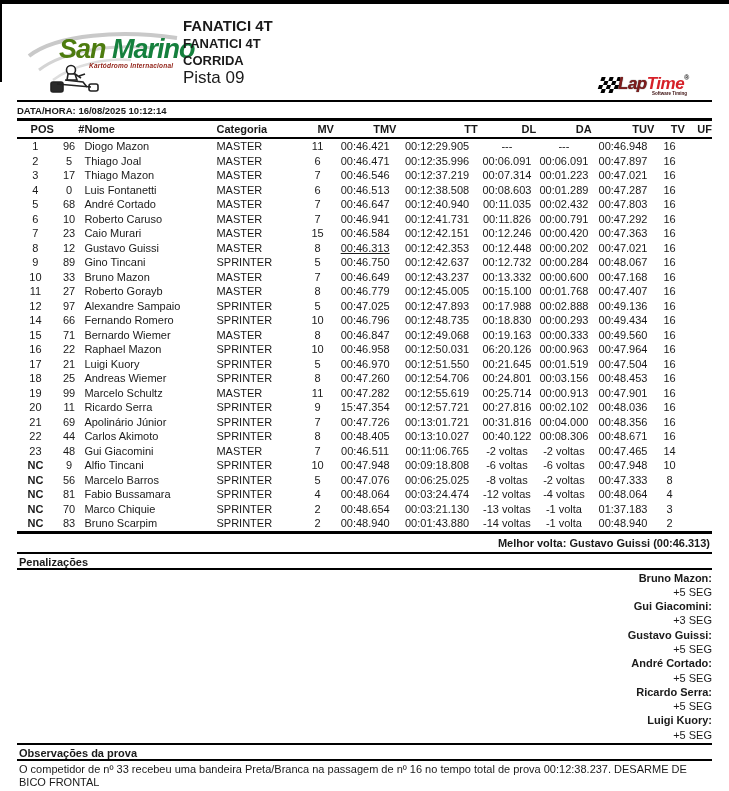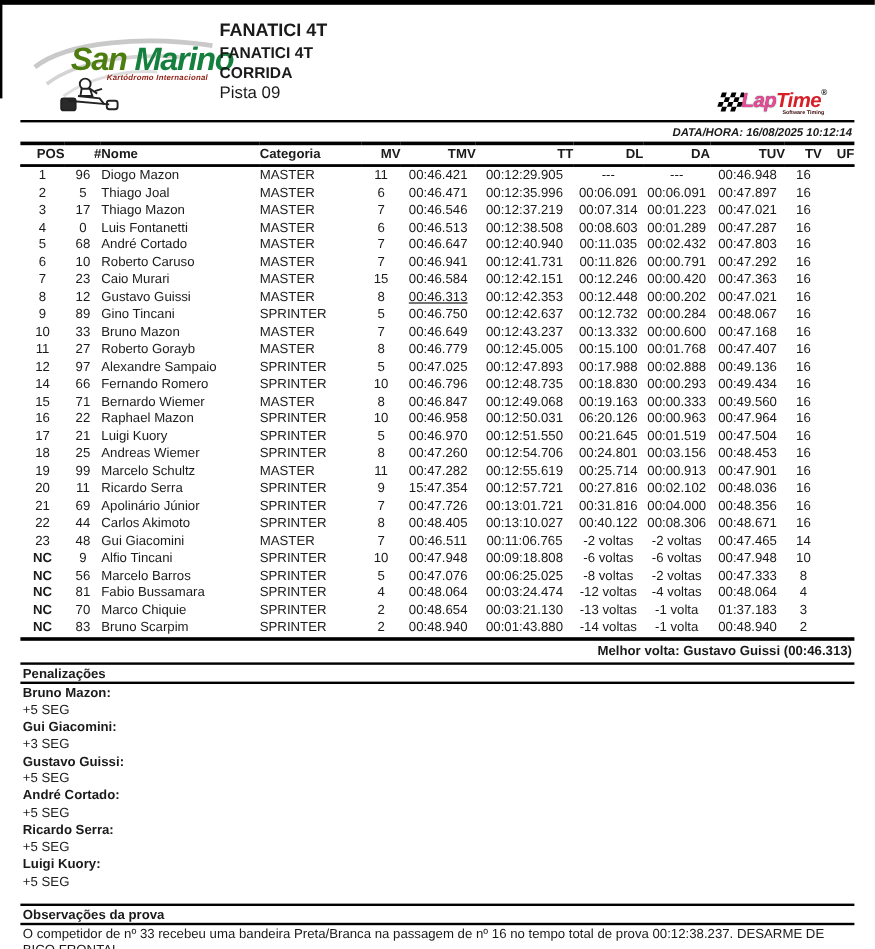--- a/index.html
+++ b/index.html
@@ -15,53 +15,53 @@
   .brand svg { position:absolute; left:0; top:0; }
   .brand-text { position:absolute; left:32px; top:16px; white-space:nowrap;
                 font-style:italic; font-weight:bold; font-size:27px; letter-spacing:-1px; }
   .brand-san { color:#4d7c0f; }
   .brand-marino { color:#15803d; }
   .brand-sub { position:absolute; left:62px; top:44px; font-size:6.5px; font-weight:bold;
                font-style:italic; color:#8f1d12; letter-spacing:.2px; }
   .titles { position:absolute; left:166px; top:8px; }
   .title-main { font-size:15px; font-weight:bold; line-height:19px; }
   .title-sub  { font-size:13px; font-weight:bold; line-height:17px; }
-  .title-plain{ font-size:14px; line-height:17px; }
+  .title-plain{ font-size:17px; line-height:17px; }
   .laptime { position:absolute; right:0; bottom:2px; width:118px; height:24px; }
   .laptime-flag { position:absolute; left:0; top:2px; }
   .laptime-text { position:absolute; left:24px; top:0; font-size:17px; font-weight:bold;
                   font-style:italic; letter-spacing:-0.5px; white-space:nowrap; }
-  .lt-lap { color:#ec4899; text-shadow:0 0 1px #111;margin-top:40px; }
+  .lt-lap { color:#7f1d1d; text-shadow:0 0 1px #111;margin-top:40px; }
   .lt-time { color:#d62028; }
   .lt-reg { font-size:7px; vertical-align:top; color:#111; }
   .laptime-sub { position:absolute; left:58px; top:17px; font-size:4.5px; font-weight:bold; color:#3a0d0d; }
 
   
   .rule-med { height:2px; background:#000; }
   .rule-thin { height:2px; background:#000; }
 
   
-  .datahora { text-align:right; font-size:9.5px; font-weight:bold; padding:3px 2px 2px 0;font-style:italic; }
+  .datahora { font-size:9.5px; font-weight:bold; padding:3px 2px 2px 0; }
 
   
   table { width:100%; border-collapse:collapse; table-layout:fixed; }
   thead th { border-top:3px solid #000; border-bottom:2px solid #000;
              font-size:11px; font-weight:bold; padding:2px 0 2px 0; text-align:right; }
   thead th.left { text-align:left; }
   tbody td { font-size:11px; height:14.5px; line-height:14.5px; padding:0; text-align:center;
              white-space:nowrap; overflow:hidden; }
   tbody td.left { text-align:left; }
   tbody td.bold { font-weight:bold; }
   tbody td.bestlap { text-decoration:underline; }
   .table-bottom { height:3px; background:#000; }
 
   
   .best-lap { text-align:right; font-size:11px; font-weight:bold; padding:3px 2px 3px 0; }
   .section-head { font-size:11px; font-weight:bold; padding:2px 0 0 2px; }
-  .pen-list { padding:1px 0 11px 2px; }
+  .pen-list { padding:1px 0 1px 2px;text-align:right; }
   .pen-name { font-size:11px; font-weight:bold; line-height:14.3px; }
   .pen-value { font-size:11px; line-height:14.3px; }
   .obs-text { font-size:11px; line-height:12.5px; padding:2px 0 0 2px; }
 </style>
 </head>
 <body>
 
 <div class="top-edge"></div>
 <div class="left-edge"></div>
 

